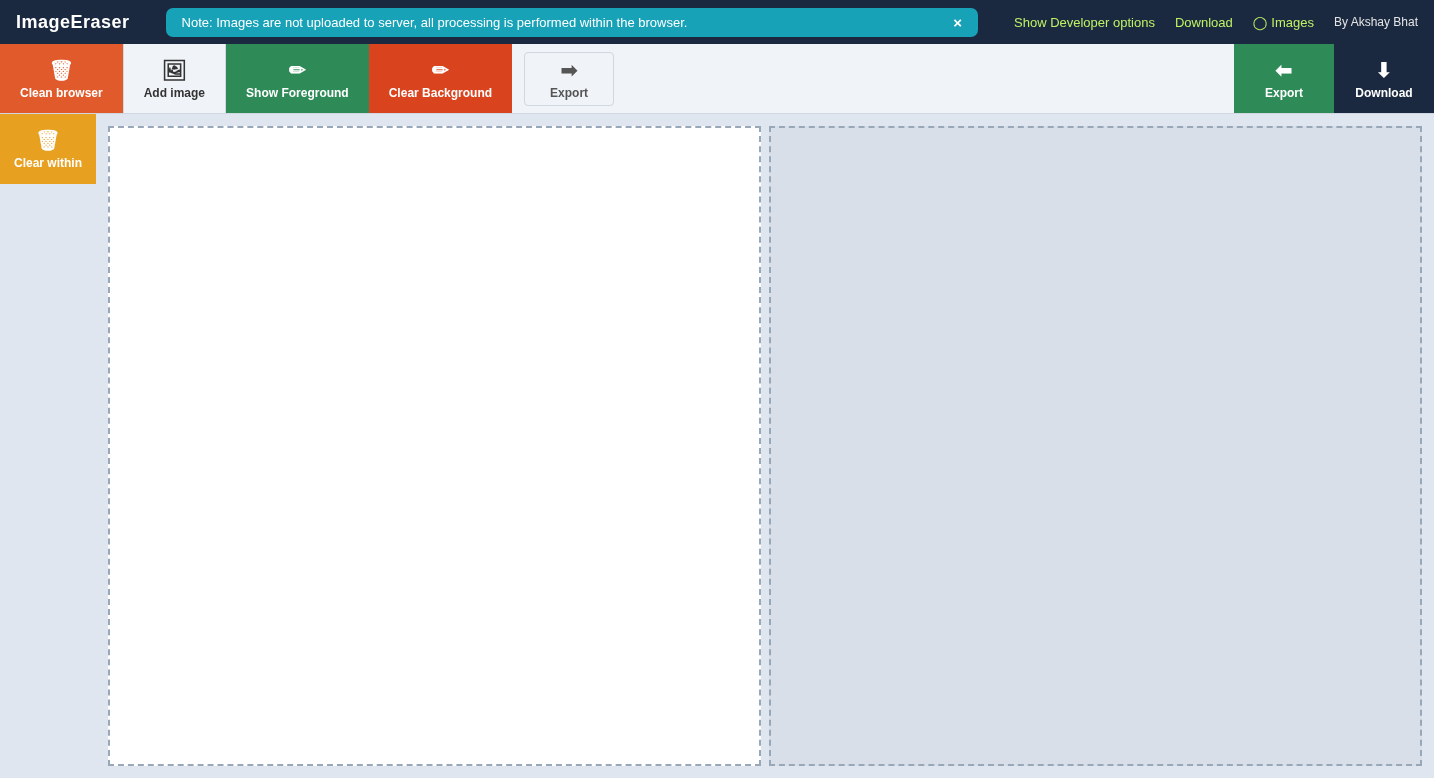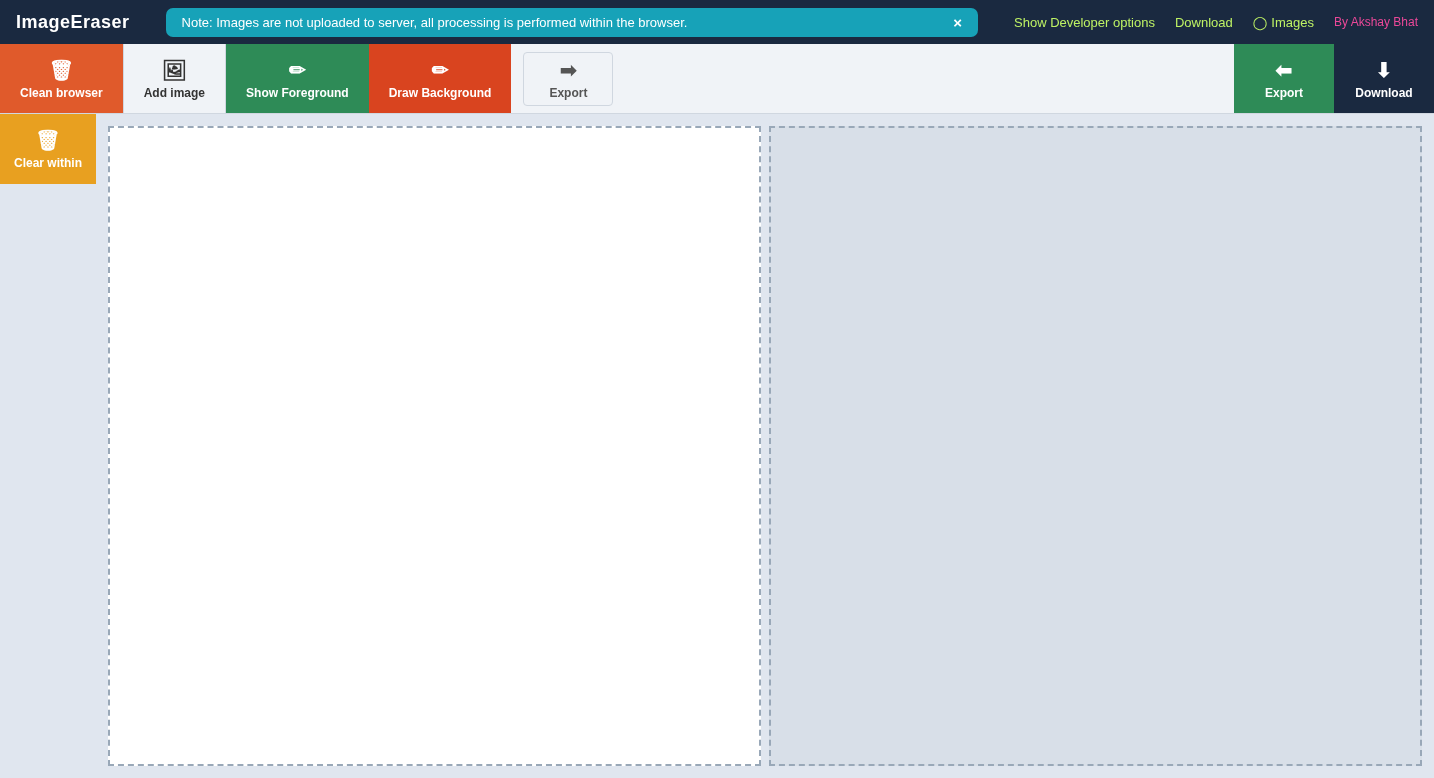--- a/index.html
+++ b/index.html
@@ -48,21 +48,21 @@
       text-decoration: none;
       font-size: 13px;
     }
     #navbar .nav-links .github-link {
       display: flex;
       align-items: center;
       gap: 4px;
     }
     #navbar .nav-links .by-text {
       font-size: 12px;
-      color: #ec4899;
+      color: #e5e5e5;
     }
     .tool-btn {
       display: flex;
       flex-direction: column;
       align-items: center;
       justify-content: center;
       gap: 4px;
       padding: 8px 20px;
       border: none;
       cursor: pointer;
@@ -194,21 +194,21 @@
       <span>Add image</span>
     </button>
 
     <button class="tool-btn btn-green">
       <span class="icon">✏</span>
       <span>Show Foreground</span>
     </button>
 
     <button class="tool-btn btn-orange-red">
       <span class="icon">✏</span>
-      <span>Draw Background</span>
+      <span>Clear Background</span>
     </button>
 
     <div class="segment-btn-wrap">
       <button class="tool-btn btn-segment" style="padding: 8px 24px;">
         <span class="icon">➡</span>
         <span>Export</span>
       </button>
     </div>
 
     <div class="toolbar-spacer"></div>

